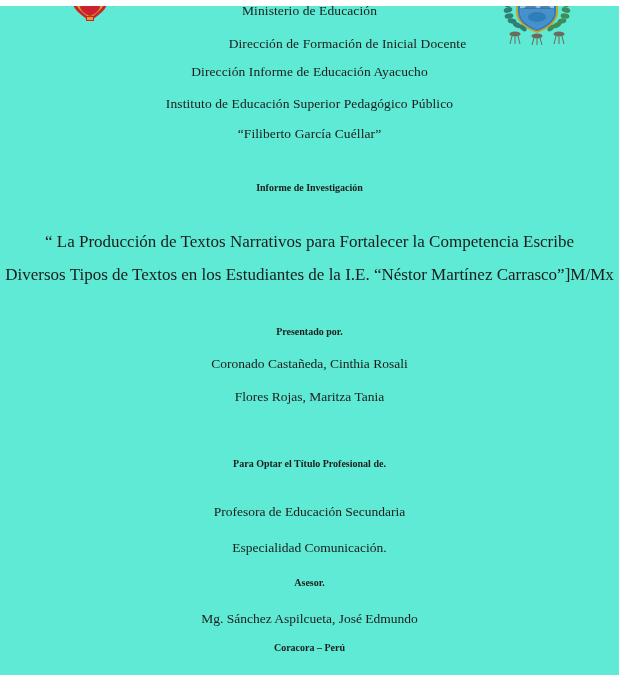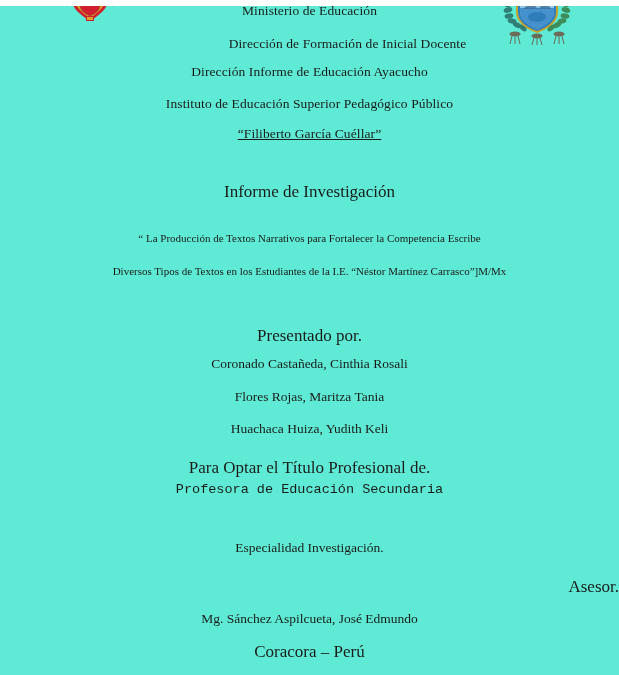--- a/index.html
+++ b/index.html
@@ -46,53 +46,53 @@
     left: 0;
     width: 619px;
     text-align: center;
     white-space: nowrap;
   }
   .hdr {
     font-size: 13.5px;
     letter-spacing: 0.1px;
   }
   .title-line {
-    font-size: 11px;
+    font-size: 17px;
   }
   .name-line {
     font-size: 13.5px;
   }
   .section-head {
-    font-size: 17px;
-    font-weight: normal;
+    font-size: 10px;
+    font-weight: bold;
   }
 
   
   #l-ministerio   { top: -3px; }
   #l-direccion-fid{ top: 30px; padding-left: 38px; }
   #l-direccion-reg{ top: 58px; }
   #l-instituto    { top: 90px; }
-  #l-filiberto    { top: 120px; text-decoration: underline; }
+  #l-filiberto    { top: 120px; }
 
   #l-informe      { top: 176px; }
 
   #l-title1       { top: 226px; }
   #l-title2       { top: 259px; }
   #l-title3       { top: 292px; }
 
   #l-presentado   { top: 320px; }
   #l-autor1       { top: 350px; }
   #l-autor2       { top: 383px; }
   #l-autor3       { top: 415px; }
 
   #l-paraoptar    { top: 452px; }
-  #l-grado        { top: 476px; font-family: Liberation Mono, monospace; }
+  #l-grado        { top: 498px; }
   #l-especialidad { top: 534px; }
 
-  #l-asesor       { top: 571px; text-align: right; }
+  #l-asesor       { top: 571px; }
   #l-asesor-name  { top: 605px; }
   #l-lugar        { top: 636px; }
 </style>
 </head>
 <body>
 
 <div class="page">
 
   <div class="emblem" id="emblem-peru">
     <svg width="60" height="42" viewBox="0 0 60 42" xmlns="http://www.w3.org/2000/svg">
@@ -174,24 +174,23 @@
   <div class="line hdr" id="l-filiberto">“Filiberto García Cuéllar”</div>
 
   <div class="line section-head" id="l-informe">Informe de Investigación</div>
 
   <div class="line title-line" id="l-title1">“ La Producción de Textos Narrativos para Fortalecer la Competencia Escribe</div>
   <div class="line title-line" id="l-title2">Diversos Tipos de Textos en los Estudiantes de la I.E. “Néstor Martínez Carrasco”]M/Mx</div>
 
   <div class="line section-head" id="l-presentado">Presentado por.</div>
   <div class="line name-line" id="l-autor1">Coronado Castañeda, Cinthia Rosali</div>
   <div class="line name-line" id="l-autor2">Flores Rojas, Maritza Tania</div>
-  <div class="line name-line" id="l-autor3">Huachaca Huiza, Yudith Keli</div>
 
   <div class="line section-head" id="l-paraoptar">Para Optar el Título Profesional de.</div>
   <div class="line name-line" id="l-grado">Profesora de Educación Secundaria</div>
-  <div class="line name-line" id="l-especialidad">Especialidad Investigación.</div>
+  <div class="line name-line" id="l-especialidad">Especialidad Comunicación.</div>
 
   <div class="line section-head" id="l-asesor">Asesor.</div>
   <div class="line name-line" id="l-asesor-name">Mg. Sánchez Aspilcueta, José Edmundo</div>
 
   <div class="line section-head" id="l-lugar">Coracora – Perú</div>
 
 </div>
 
 </body></html>

